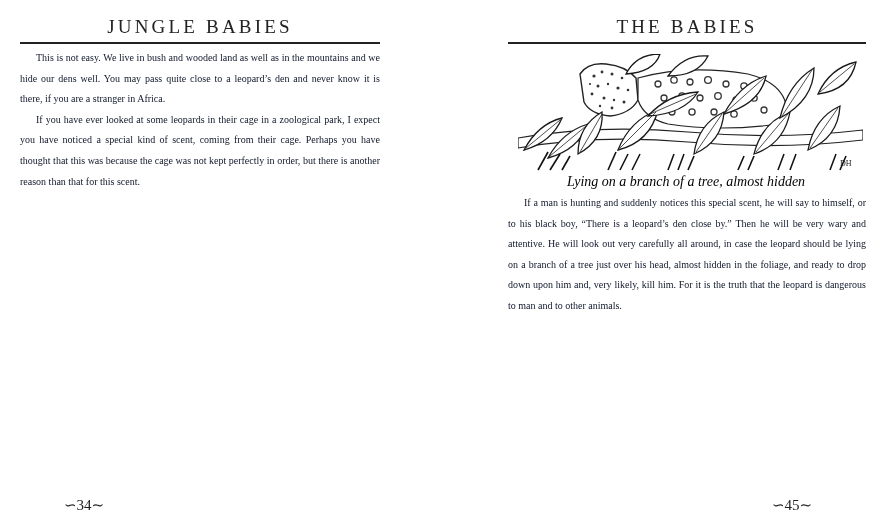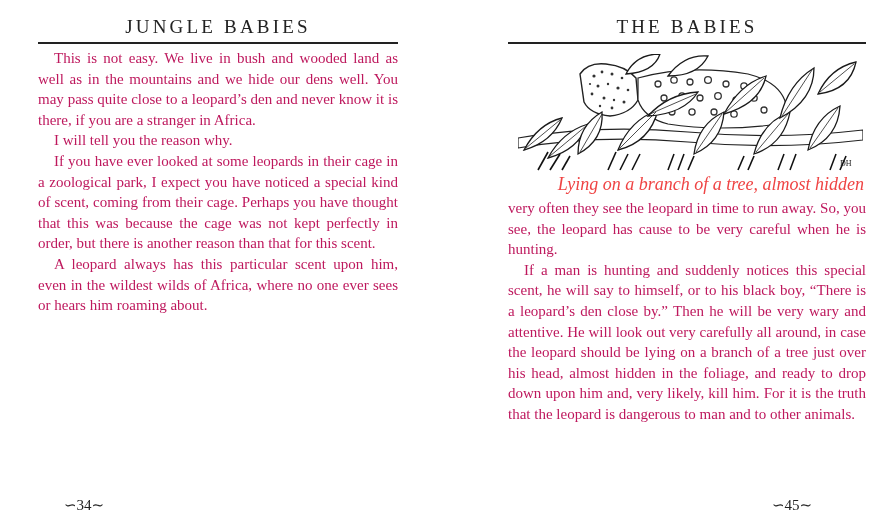--- a/index.html
+++ b/index.html
@@ -4,65 +4,65 @@
 <style>
   html, body { margin: 0; padding: 0; }
   body {
     width: 880px; height: 532px; overflow: hidden;
     background: #ffffff;
     font-family: "DejaVu Serif", "Liberation Serif", serif;
     color: #1e1e1e;
     position: relative;
   }
   .page { position: absolute; top: 0; }
-  .page-left { left: 38px; width: 360px; }
+  .page-left { left: 20px; width: 360px; }
   .page-right { left: 508px; width: 358px; }
 
   .running-head {
     text-align: center;
     font-family: "Liberation Serif", serif;
     font-size: 19px;
     letter-spacing: 3.2px;
     margin-top: 16px;
     height: 22px;
     line-height: 22px;
     color: #222;
   }
   .head-rule {
     border: none;
     border-top: 2px solid #222;
     margin: 4px 0 0 0;
   }
   .body-text {
     font-family: "Liberation Serif", serif;
-    font-size: 15px;
+    font-size: 10px;
     line-height: 20.6px;
     text-align: justify;
-    color: #be185d;
+    color: #0f172a;
   }
   .page-left .body-text { margin-top: 4px; }
   .body-text p { margin: 0; text-indent: 16px; }
   .body-text p.cont { text-indent: 0; }
 
   .illustration {
     position: relative;
     margin-top: 10px;
     margin-left: 10px;
     width: 345px;
     height: 118px;
   }
   .illustration svg { display: block; }
   .caption {
-    text-align: right;
+    text-align: center;
     font-family: "Liberation Serif", serif;
     font-style: italic;
-    font-size: 18px;
+    font-size: 14px;
     margin-top: 2px;
     padding-right: 2px;
-    color: #ef4444;
+    color: #000000;
   }
   .page-right .body-text { margin-top: 3px; }
 
   .folio {
     position: absolute;
     font-family: "Liberation Serif", serif;
     font-size: 15px;
     color: #222;
     top: 496px;
   }
@@ -70,23 +70,21 @@
   .folio-right { left: 772px; }
 </style>
 </head>
 <body>
 
 <div class="page page-left">
   <div class="running-head">JUNGLE BABIES</div>
   <hr class="head-rule">
   <div class="body-text">
     <p>This is not easy.  We live in bush and wooded land as well as in the mountains and we hide our dens well. You may pass quite close to a leopard’s den and never know it is there, if you are a stranger in Africa.</p>
-    <p>I will tell you the reason why.</p>
     <p>If you have ever looked at some leopards in their cage in a zoological park, I expect you have noticed a special kind of scent, coming from their cage. Perhaps you have thought that this was because the cage was not kept perfectly in order, but there is an­other reason than that for this scent.</p>
-    <p>A leopard always has this particular scent upon him, even in the wildest wilds of Africa, where no one ever sees or hears him roaming about.</p>
   </div>
 </div>
 <div class="folio folio-left">∽34∼</div>
 
 <div class="page page-right">
   <div class="running-head">THE BABIES</div>
   <hr class="head-rule">
 
   <div class="illustration">
     <svg width="345" height="118" viewBox="0 0 345 118">
@@ -179,17 +177,16 @@
         <path d="M272 116 L278 100"></path>
           <path d="M312 116 L318 100"></path>
           <path d="M322 116 L328 102"></path>
       </g>
       <text x="322" y="112" font-size="8" font-family="Liberation Serif, serif" fill="#222">DH</text>
     </svg>
   </div>
   <div class="caption">Lying on a branch of a tree, almost hidden</div>
 
   <div class="body-text">
-    <p class="cont">very often they see the leopard in time to run away. So, you see, the leopard has cause to be very careful when he is hunting.</p>
     <p>If a man is hunting and suddenly notices this special scent, he will say to himself, or to his black boy, “There is a leopard’s den close by.”  Then he will be very wary and attentive.  He will look out very care­fully all around, in case the leopard should be lying on a branch of a tree just over his head, almost hidden in the foliage, and ready to drop down upon him and, very likely, kill him.  For it is the truth that the leopard is dangerous to man and to other animals.</p>
   </div>
 </div>
 <div class="folio folio-right">∽45∼</div>
 
 </body></html>

